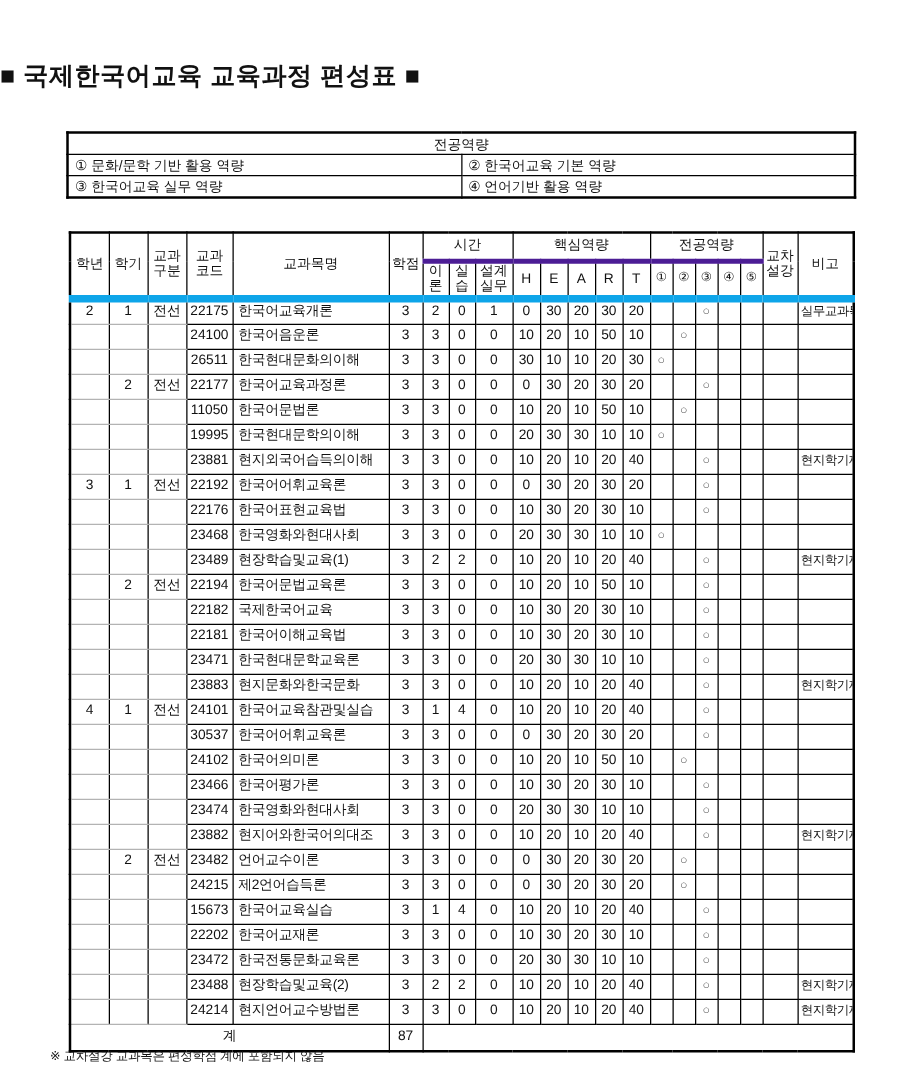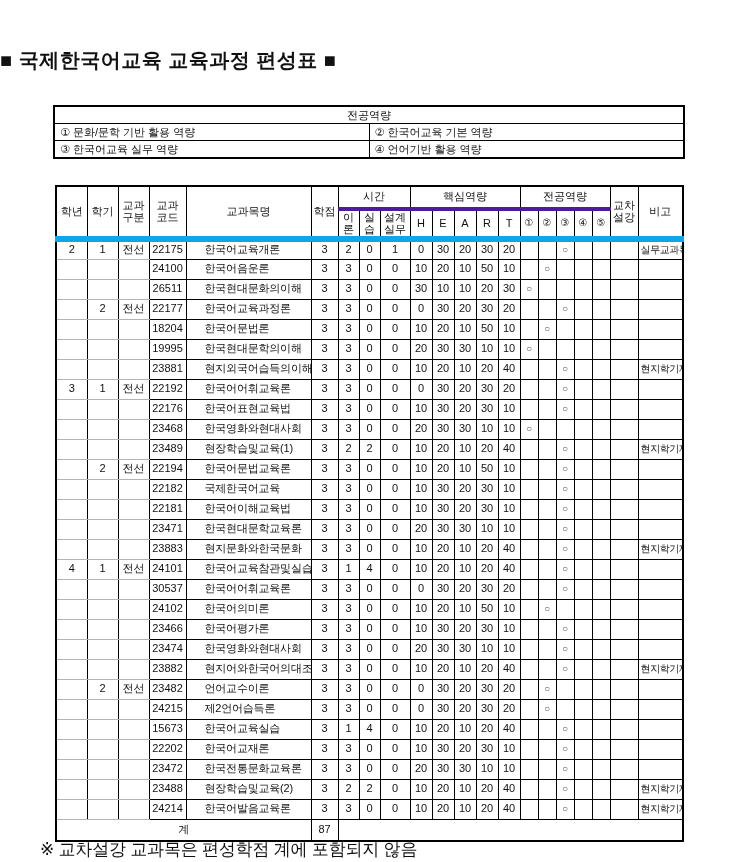--- a/index.html
+++ b/index.html
@@ -27,28 +27,28 @@
   .curr-table td{
     border:1px solid #000;font-size:11px;text-align:center;padding:0;
     white-space:nowrap;line-height:1.05;
   }
   .curr-table tr.hrow1 td{height:20px;}
   .curr-table tr.hrow2 td{height:25px;}
   .curr-table td.hd{white-space:pre-line;border-bottom:6px solid #0ea5e9;}
   .curr-table td.hd-grp{border-bottom:4px solid #4c1d95;margin-left:20px;}
   .curr-table tbody tr{height:20px;}
   .curr-table td.grp{border-top:1px solid #b3b3b3;border-bottom:1px solid #b3b3b3;}
-  .curr-table td.name{text-align:left;padding-left:18px;letter-spacing:-0.2px;}
+  .curr-table td.name{text-align:left;padding-left:4px;letter-spacing:-0.2px;}
   .curr-table td.circle{color:#555;font-size:10px;}
   .curr-table td.small{font-size:10px;}
   .curr-table td.remark{text-align:left;padding-left:2px;font-size:10px;letter-spacing:-0.4px;}
   .curr-table tr.total-row td{border-top:1.5px solid #000;height:20px;}
 
   .footnote{
-    position:absolute;left:40px;top:838px;font-size:17px;letter-spacing:-0.2px;
+    position:absolute;left:40px;top:838px;font-size:10px;letter-spacing:-0.2px;
   }
 </style>
 </head>
 <body>
 
 <div class="page-title">■ 국제한국어교육 교육과정 편성표 ■</div>
 
 <table class="comp-table">
   <colgroup>
       <col style="width:315px">
@@ -219,21 +219,21 @@
         <td class="circle">○</td>
         <td class="circle"></td>
         <td class="circle"></td>
         <td></td>
         <td class="remark"></td>
       </tr>
       <tr>
         <td class="grp"></td>
         <td class="grp"></td>
         <td class="grp"></td>
-        <td>18204</td>
+        <td>11050</td>
         <td class="name">한국어문법론</td>
         <td>3</td>
         <td>3</td>
         <td>0</td>
         <td>0</td>
         <td>10</td>
         <td>20</td>
         <td>10</td>
         <td>50</td>
         <td>10</td>
@@ -772,21 +772,21 @@
         <td class="circle"></td>
         <td class="circle"></td>
         <td></td>
         <td class="remark">현지학기제</td>
       </tr>
       <tr>
         <td class="grp"></td>
         <td class="grp"></td>
         <td class="grp"></td>
         <td>24214</td>
-        <td class="name">한국어발음교육론</td>
+        <td class="name">현지언어교수방법론</td>
         <td>3</td>
         <td>3</td>
         <td>0</td>
         <td>0</td>
         <td>10</td>
         <td>20</td>
         <td>10</td>
         <td>20</td>
         <td>40</td>
         <td class="circle"></td>

